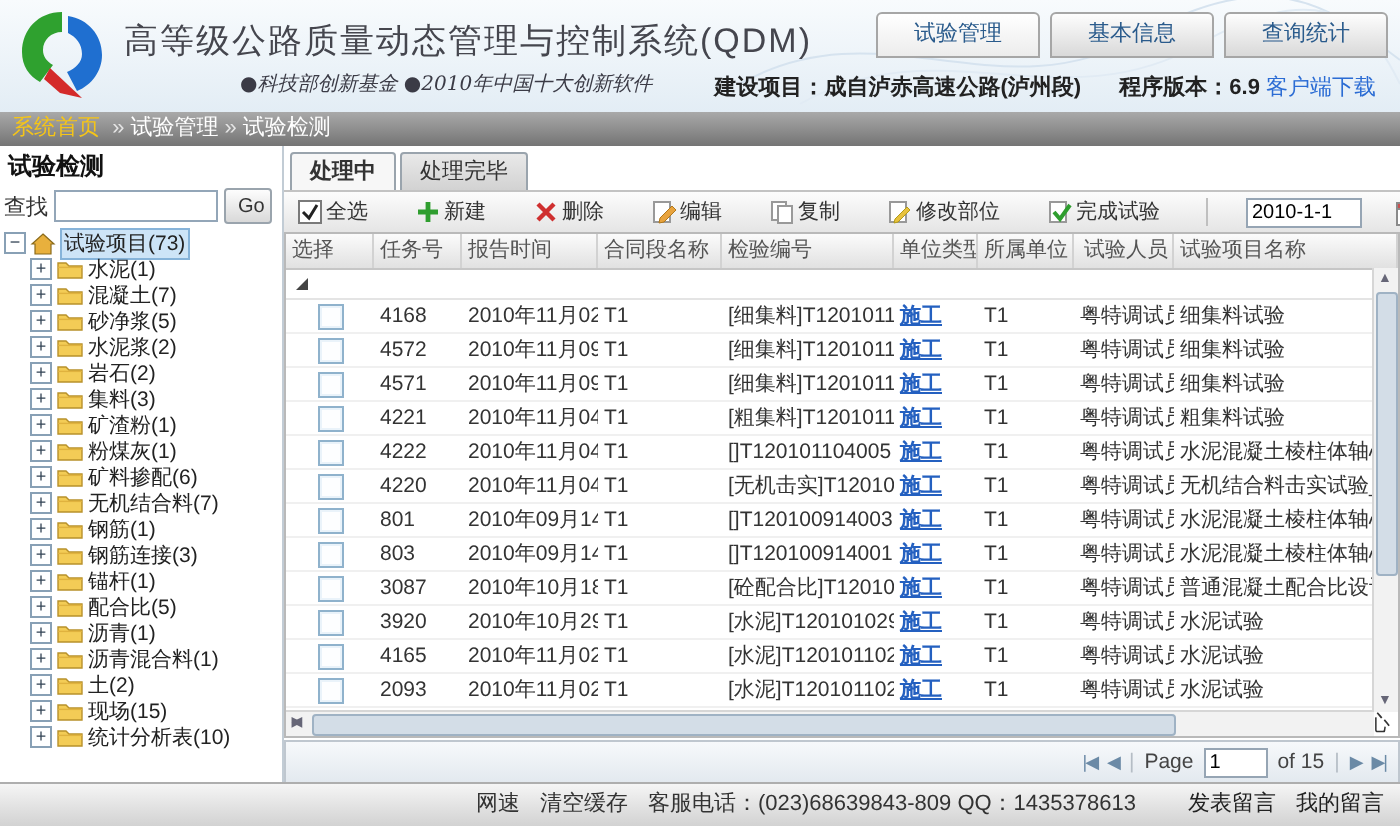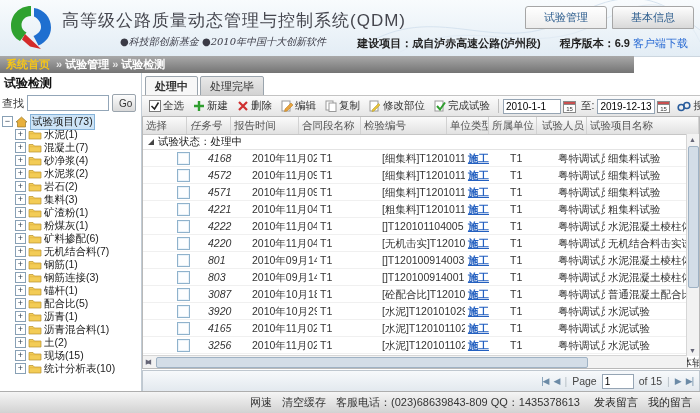--- a/index.html
+++ b/index.html
@@ -17,22 +17,22 @@
   .nav-tabs{position:absolute;right:6px;top:6px;display:flex;}
   .nav-tab{width:80px;height:21px;line-height:21px;text-align:center;cursor:pointer;
            background:linear-gradient(#fdfdfd,#d9d9d9);border:1px solid #a6a6a6;
            border-radius:3px 3px 0 0;margin-left:5px;color:#2a5b8c;}
   .nav-tab.active{background:linear-gradient(#ffffff,#ececec);}
   .project-line{position:absolute;right:12px;top:36px;font-weight:bold;color:#222;white-space:nowrap;}
   .project-line .gap{display:inline-block;width:16px;}
   .dl-link{color:#2b6cd4;font-weight:normal;cursor:pointer;}
 
   
-  .menubar{position:absolute;top:56px;left:0;width:634px;height:17px;line-height:17px;
-           background:linear-gradient(#a9a9a9,#747474);color:#fff;white-space:nowrap;font-weight:bold;}
+  .menubar{position:absolute;top:56px;left:0;width:700px;height:17px;line-height:17px;
+           background:linear-gradient(#a9a9a9,#747474);color:#fff;white-space:nowrap;}
   .crumb{position:absolute;left:6px;}
   .crumb .home{color:#f5c518;cursor:pointer;}
   .crumb .sep{color:#e5e5e5;margin:0 3px;}
   .user-area{position:absolute;right:6px;}
   .user-area span{margin-left:7px;}
   .ylink{color:#f5c518;cursor:pointer;}
   .wlink{color:#fff;cursor:pointer;}
   .udiv{color:#d5d5d5;}
 
   
@@ -53,41 +53,41 @@
   .tree-label.root-sel{background:#cde4f7;border:1px solid #86b3d9;padding:0 1px;}
 
   
   .main{position:absolute;left:142px;top:73px;right:0;bottom:21px;background:#fff;}
   .tab-row{position:absolute;top:3px;left:3px;height:19px;display:flex;}
   .main-tab{padding:0 9px;height:18px;line-height:18px;border:1px solid #9aa4ad;cursor:pointer;
             background:linear-gradient(#e9e9e9,#d2d2d2);margin-right:2px;border-radius:2px 2px 0 0;color:#333;}
   .main-tab.active{background:#f7f7f7;font-weight:bold;}
   .toolbar{position:absolute;top:22px;left:0;right:0;height:20px;display:flex;align-items:center;
            background:linear-gradient(#fcfcfc,#e5e5e5);border-top:1px solid #c3c3c3;border-bottom:1px solid #c3c3c3;
-           padding:0 3px;gap:1px;font-size:10.5px;white-space:nowrap;}
+           padding:0 3px;gap:16px;font-size:10.5px;white-space:nowrap;}
   .tool-btn{display:flex;align-items:center;gap:2px;padding:1px 3px;cursor:pointer;color:#333;border:1px solid transparent;}
   .tdivider{width:1px;height:14px;background:#bfbfbf;margin:0 3px;flex:none;}
   .date-input{width:52px;height:13px;border:1px solid #96a5b4;font-size:10px;padding:0 2px;}
   .cal-btn{display:inline-flex;cursor:pointer;margin:0 2px 0 1px;}
   .to-label{margin:0 2px;}
   .icon{display:inline-flex;align-items:center;}
 
   
   .table-area{position:absolute;top:43px;left:0;right:0;bottom:23px;border:1px solid #b9b9b9;overflow:hidden;}
   .thead{height:17px;display:flex;background:linear-gradient(#fbfbfb,#e1e1e1);border-bottom:1px solid #c6c6c6;
          font-size:10.5px;color:#555;}
   .th{line-height:17px;padding-left:3px;border-right:1px solid #d2d2d2;box-sizing:border-box;overflow:hidden;white-space:nowrap;cursor:pointer;}
-  .c0{width:44px;flex:none;} .c1{width:44px;flex:none;font-style:italic;} .c2{width:68px;flex:none;}
+  .c0{width:44px;flex:none;} .c1{width:44px;flex:none;} .c2{width:68px;flex:none;}
   .c3{width:62px;flex:none;} .c4{width:86px;flex:none;} .c5{width:42px;flex:none;}
   .c6{width:48px;flex:none;} .c7{width:50px;flex:none;text-align:center;} .c8{flex:1;}
   .group-row{height:14px;display:flex;align-items:center;gap:4px;padding-left:5px;
              border-bottom:1px solid #e4e4e4;font-size:10.5px;color:#222;}
   .gtri{width:0;height:0;border-bottom:6px solid #444;border-left:6px solid transparent;}
   .rows{}
-  .row{display:flex;height:16px;line-height:16px;border-bottom:1px solid #f0f0f0;font-size:10.5px;color:#333;cursor:pointer;padding-left:18px;}
+  .row{display:flex;height:16px;line-height:16px;border-bottom:1px solid #f0f0f0;font-size:10.5px;color:#333;cursor:pointer;}
   .cell{padding-left:3px;box-sizing:border-box;overflow:hidden;white-space:nowrap;}
   .cell.c0{display:flex;align-items:center;padding-left:16px;}
   .checkbox{width:11px;height:11px;border:1px solid #8fb2cc;background:#fdfeff;box-shadow:inset 0 0 0 1px #eaf3fa;cursor:pointer;}
   .link{color:#2460c0;text-decoration:underline;cursor:pointer;font-weight:bold;}
 
   
   .vscroll{position:absolute;top:17px;right:0;width:12px;bottom:12px;background:#f2f2f2;border-left:1px solid #d6d6d6;}
   .vthumb{position:absolute;top:12px;left:1px;width:9px;height:140px;background:#d3dde7;border:1px solid #9fb2c4;border-radius:2px;}
   .sarrow{position:absolute;left:0;width:11px;height:11px;font-size:7px;line-height:11px;text-align:center;color:#667;cursor:pointer;}
   .vscroll .up{top:0;} .vscroll .down{bottom:0;}
@@ -99,21 +99,21 @@
   .pager{position:absolute;left:0;right:0;bottom:0;height:22px;display:flex;align-items:center;justify-content:flex-end;
          gap:5px;padding-right:6px;background:linear-gradient(#f7f9fb,#e3e9ef);border:1px solid #bfc7cf;
          box-sizing:border-box;font-size:10.5px;color:#444;}
   .pg-ico{color:#6b8aa6;font-size:9px;cursor:pointer;letter-spacing:-1px;}
   .pg-sep{color:#b5bdc5;}
   .page-input{width:26px;height:13px;border:1px solid #96a5b4;font-size:10px;padding:0 2px;}
 
   
   .footer{position:absolute;left:0;bottom:0;width:700px;height:21px;line-height:20px;
           background:linear-gradient(#f5f5f5,#d2d2d2);border-top:1px solid #aeaeae;font-size:11px;color:#333;}
-  .footer-center{position:absolute;left:250px;white-space:nowrap;}
+  .footer-center{position:absolute;left:238px;white-space:nowrap;}
   .footer-center span{margin-right:10px;}
   .flink{cursor:pointer;color:#333;}
   .footer-right{position:absolute;right:8px;white-space:nowrap;}
   .footer-right span{margin-left:10px;cursor:pointer;color:#222;}
 </style>
 </head>
 <body>
 
 <div class="app">
 
@@ -125,20 +125,21 @@
     <svg class="logo" viewBox="0 0 50 50">
       <path d="M25 3 C13 3 5 12 5 23 c0 7 3.5 12 9 15 l6.5-8.5 c-3.5-2-5-4.5-5-7.5 0-5 4-9 9.5-9 z" fill="#2fa12f"></path>
       <path d="M28 5 c10 1.5 17 9.5 17 19.5 0 8-5 15-12.5 18 l-5-9.5 c4.5-2 7.5-5 7.5-9 0-5-3-8.5-7-10.5 z" fill="#1f6fd0"></path>
       <path d="M19 31 l16 15 -11-2.5 -8-7 z" fill="#d42a2a"></path>
     </svg>
     <div class="title">高等级公路质量动态管理与控制系统(QDM)</div>
     <div class="subtitle">●科技部创新基金 ●2010年中国十大创新软件</div>
     <div class="nav-tabs">
         <div class="nav-tab active">试验管理</div>
         <div class="nav-tab">基本信息</div>
+        <div class="nav-tab">查询统计</div>
       </div>
     <div class="project-line">
       <span>建设项目：成自泸赤高速公路(泸州段)</span><span class="gap"></span>
       <span>程序版本：6.9</span>
       <span class="dl-link">客户端下载</span>
     </div>
   </div>
 
   <div class="menubar">
     <div class="crumb">
@@ -184,21 +185,21 @@
           <span class="tree-label">混凝土(7)</span>
         </div>
         <div class="tree-row child">
           <span class="expander">+</span>
           <span class="icon tree-icon">
             <svg width="14" height="11">
               <path d="M1 2.5 h4 l1.5 1.5 H13 V10 H1 Z" fill="#f3cc56" stroke="#b8912b" stroke-width="0.7"></path>
               <path d="M1 4.7 H13" stroke="#e0b23e" stroke-width="0.7"></path>
             </svg>
           </span>
-          <span class="tree-label">砂净浆(4)</span>
+          <span class="tree-label">砂净浆(5)</span>
         </div>
         <div class="tree-row child">
           <span class="expander">+</span>
           <span class="icon tree-icon">
             <svg width="14" height="11">
               <path d="M1 2.5 h4 l1.5 1.5 H13 V10 H1 Z" fill="#f3cc56" stroke="#b8912b" stroke-width="0.7"></path>
               <path d="M1 4.7 H13" stroke="#e0b23e" stroke-width="0.7"></path>
             </svg>
           </span>
           <span class="tree-label">水泥浆(2)</span>
@@ -460,21 +461,20 @@
           <div class="th c2">报告时间</div>
           <div class="th c3">合同段名称</div>
           <div class="th c4">检验编号</div>
           <div class="th c5">单位类型</div>
           <div class="th c6">所属单位</div>
           <div class="th c7">试验人员</div>
           <div class="th c8">试验项目名称</div>
         </div>
       <div class="group-row">
         <span class="gtri"></span>
-        <span>试验状态：处理中</span>
       </div>
       <div class="rows" id="rows">
           <div class="row">
             <div class="cell c0">
               <div class="checkbox"></div>
             </div>
             <div class="cell c1">4168</div>
             <div class="cell c2">2010年11月02日</div>
             <div class="cell c3">T1</div>
             <div class="cell c4">[细集料]T120101102001</div>
@@ -610,21 +610,21 @@
             <div class="cell c4">[水泥]T120101102001</div>
             <div class="cell c5"><span class="link">施工</span></div>
             <div class="cell c6">T1</div>
             <div class="cell c7">粤特调试员</div>
             <div class="cell c8">水泥试验</div>
           </div>
           <div class="row">
             <div class="cell c0">
               <div class="checkbox"></div>
             </div>
-            <div class="cell c1">3256</div>
+            <div class="cell c1">2093</div>
             <div class="cell c2">2010年11月02日</div>
             <div class="cell c3">T1</div>
             <div class="cell c4">[水泥]T120101102002</div>
             <div class="cell c5"><span class="link">施工</span></div>
             <div class="cell c6">T1</div>
             <div class="cell c7">粤特调试员</div>
             <div class="cell c8">水泥试验</div>
           </div>
           <div class="row">
             <div class="cell c0">

